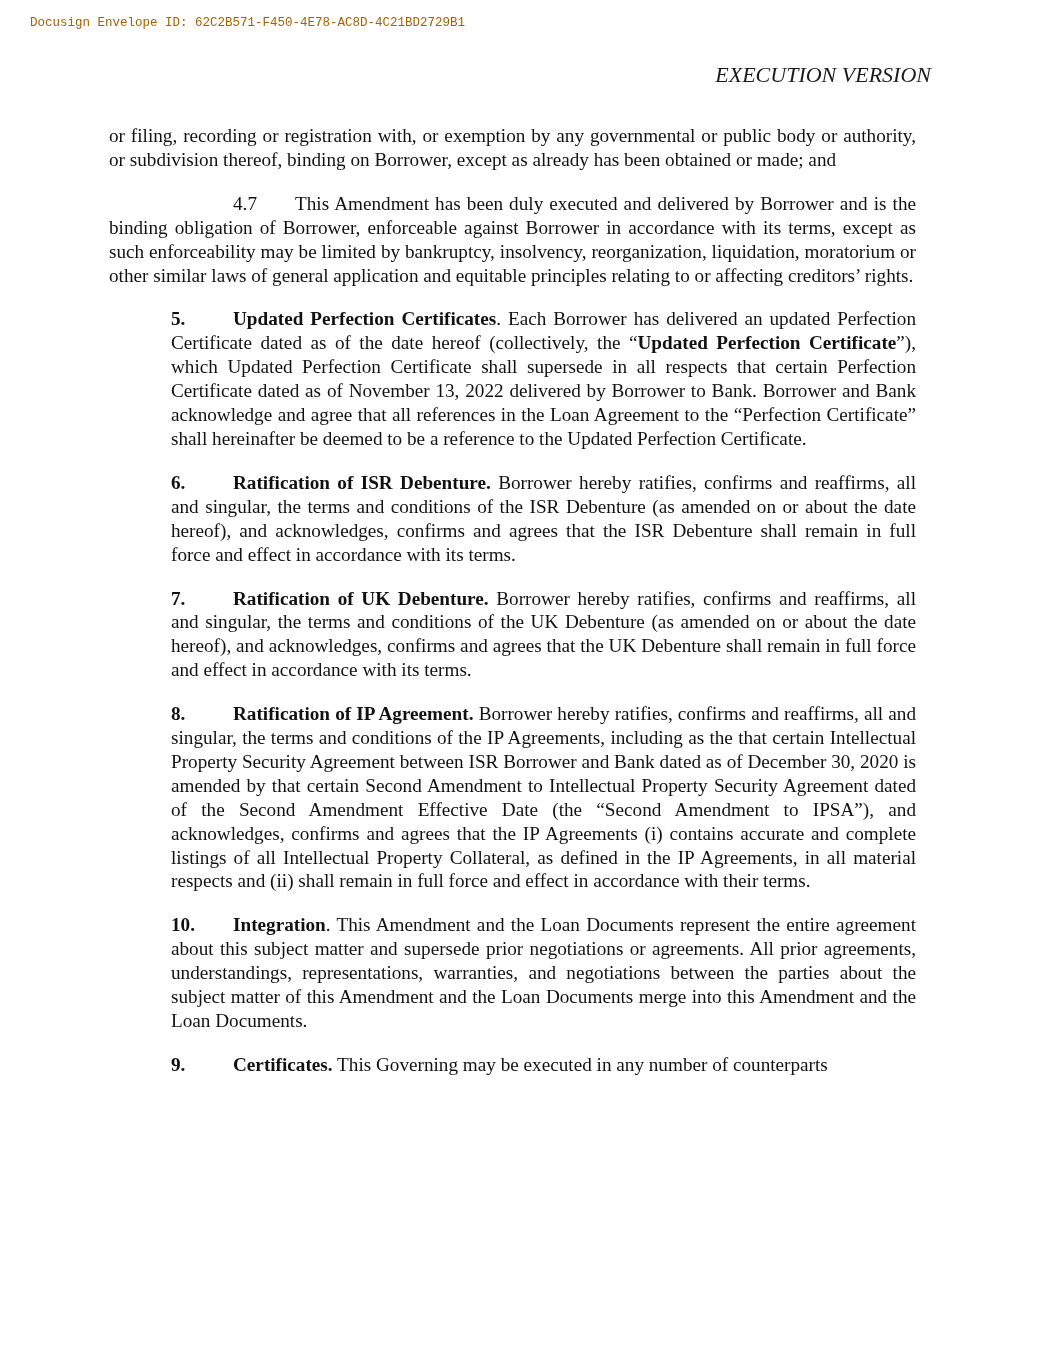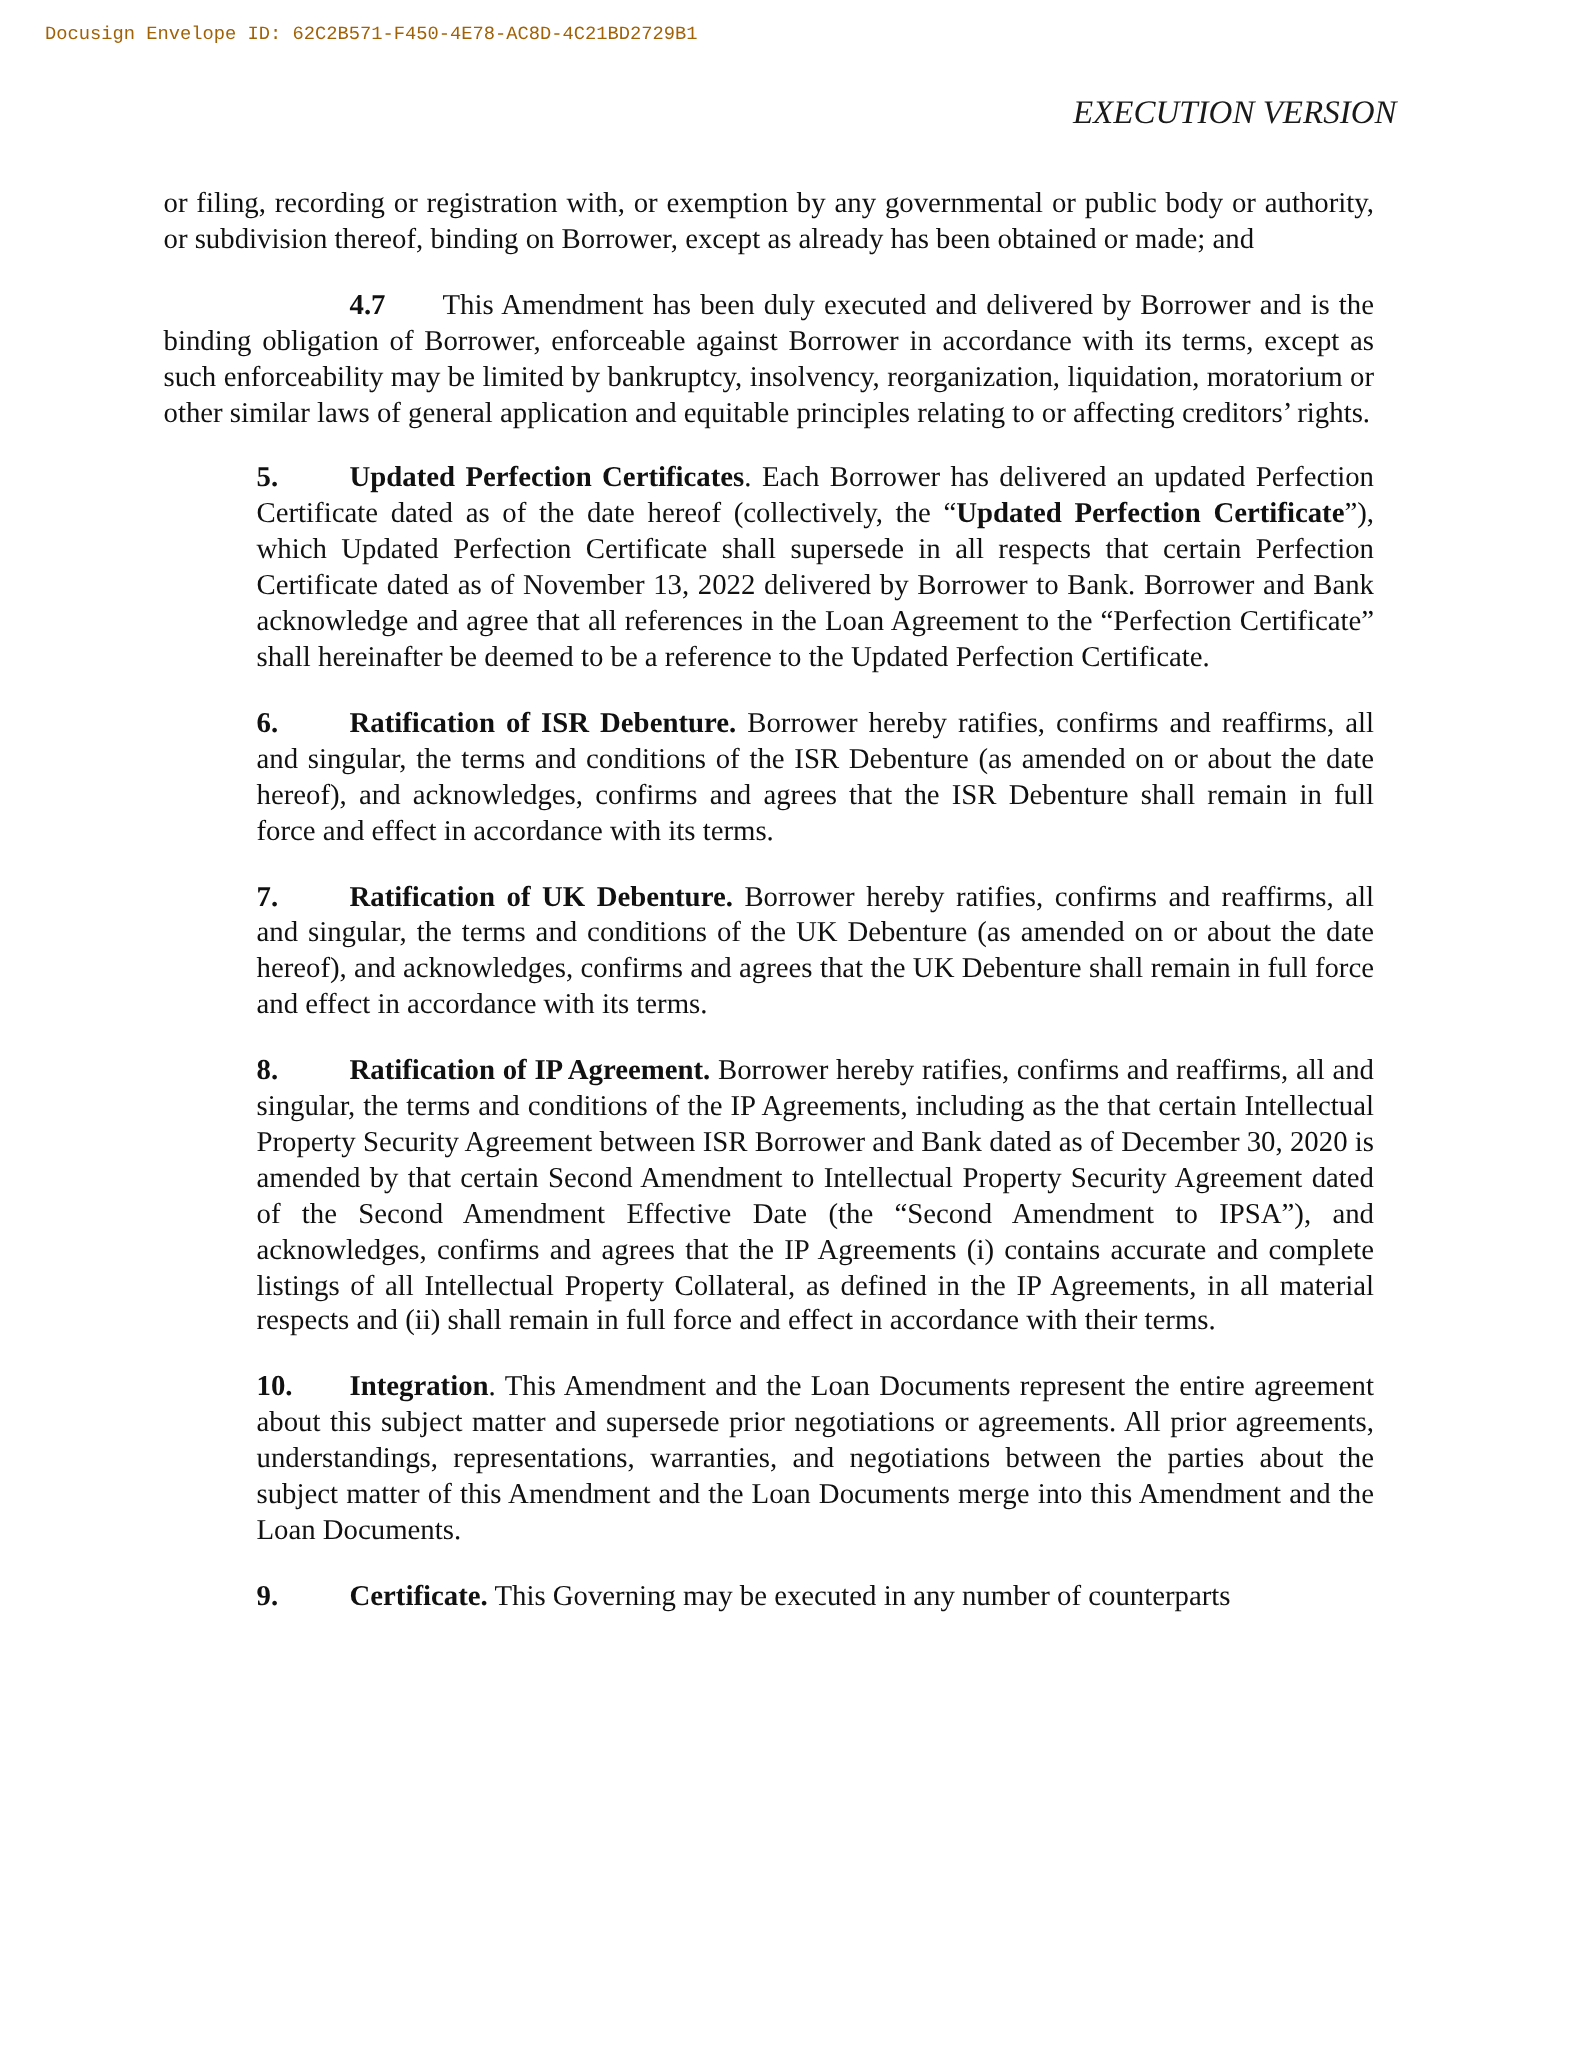--- a/index.html
+++ b/index.html
@@ -12,21 +12,21 @@
     position: absolute; right: 124px; top: 62px;
     font-family: "Liberation Serif", serif; font-style: italic; font-size: 22px; color: #1a1a1a;
   }
   .page {
     position: absolute; left: 109px; top: 124px; width: 807px;
     font-family: "Liberation Serif", serif; font-size: 19.2px; line-height: 23.9px;
     text-align: justify;
   }
   .page p { margin: 0 0 20px 0; }
   .p-first { }
-  .p-47 .num { display: inline-block; margin-left: 124px; width: 62px; font-weight: bold; }
+  .p-47 .num { display: inline-block; margin-left: 124px; width: 62px; font-weight: normal; }
   .sec { margin-left: 62px !important; }
   .sec .num { display: inline-block; width: 62px; font-weight: bold; }
   .sec .head { font-weight: bold; }
   b { font-weight: bold; }
 </style>
 </head>
 <body>
 
 <div class="envelope">Docusign Envelope ID: 62C2B571-F450-4E78-AC8D-4C21BD2729B1</div>
 <div class="exec">EXECUTION VERSION</div>
@@ -40,14 +40,14 @@
 
   <p class="sec"><span class="num">6.</span><span class="head">Ratification of ISR Debenture.</span><span> Borrower hereby ratifies, confirms and reaffirms, all and singular, the terms and conditions of the ISR Debenture (as amended on or about the date hereof), and acknowledges, confirms and agrees that the ISR Debenture shall remain in full force and effect in accordance with its terms.</span></p>
 
   <p class="sec"><span class="num">7.</span><span class="head">Ratification of UK Debenture.</span><span> Borrower hereby ratifies, confirms and reaffirms, all and singular, the terms and conditions of the UK Debenture (as amended on or about the date hereof), and acknowledges, confirms and agrees that the UK Debenture shall remain in full force and effect in accordance with its terms.</span></p>
 
   <p class="sec"><span class="num">8.</span><span class="head">Ratification of IP Agreement.</span><span> Borrower hereby ratifies, confirms and reaffirms, all and singular, the terms and conditions of the IP Agreements, including as the that certain Intellectual Property Security Agreement between ISR Borrower and Bank dated as of December 30, 2020 is amended by that certain Second Amendment to Intellectual Property Security Agreement dated of the Second Amendment Effective Date (the “Second Amendment to IPSA”), and acknowledges, confirms and agrees that the IP Agreements (i) contains accurate and complete listings of all Intellectual Property Collateral, as defined in the IP Agreements, in all material respects and (ii) shall remain in full force and effect in accordance with their terms.</span></p>
 
 
   <p class="sec"><span class="num">10.</span><span class="head">Integration</span><span>.  This Amendment and the Loan Documents represent the entire agreement about this subject matter and supersede prior negotiations or agreements.  All prior agreements, understandings, representations, warranties, and negotiations between the parties about the subject matter of this Amendment and the Loan Documents merge into this Amendment and the Loan Documents.</span></p>
 
-  <p class="sec"><span class="num">9.</span><span class="head">Certificate.</span><span>  This Governing may be executed in any number of counterparts</span></p>
+  <p class="sec"><span class="num">9.</span><span class="head">Certificates.</span><span>  This Governing may be executed in any number of counterparts</span></p>
 </div>
 
 </body></html>

